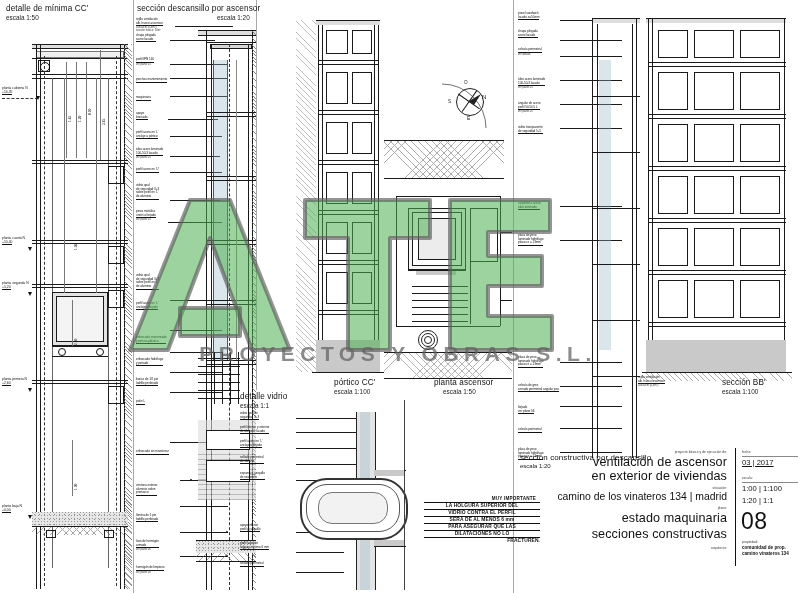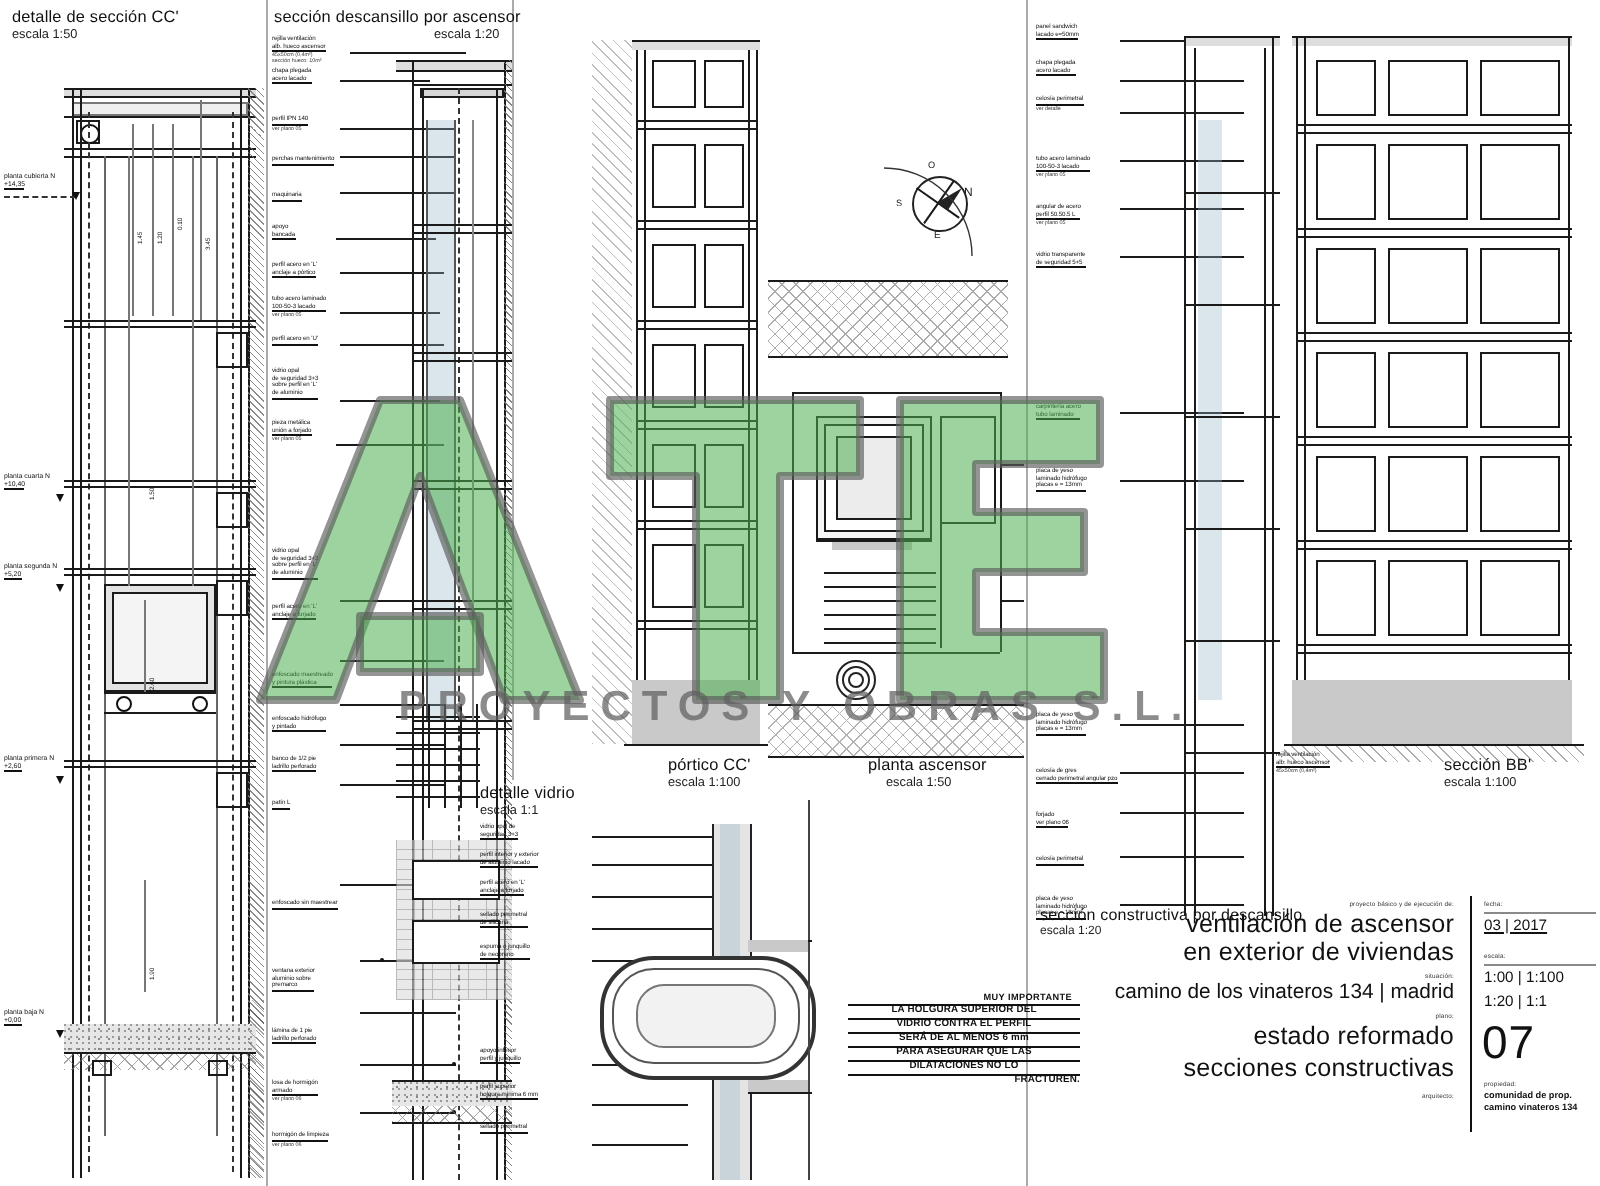--- a/index.html
+++ b/index.html
@@ -57,21 +57,21 @@
   #note .rule{height:0.6px;background:#111;margin:0.5px 0;}
 
   .arrowdot{position:absolute;width:2px;height:2px;background:#111;border-radius:50%;}
   .glass{background:rgba(150,180,200,.35);}
 </style>
 </head>
 <body>
 
 <div id="sheet">
 
-  <div class="abs t-title" style="left:6px;top:4px;">detalle de sección CC'</div>
+  <div class="abs t-title" style="left:6px;top:4px;">detalle de mínima CC'</div>
   <div class="abs t-sub" style="left:6px;top:14px;">escala 1:50</div>
 
   <div>
 
     <div class="ln hl" style="left:32px;top:44px;width:96px;height:1.4px;"></div>
     <div class="abs fillgrey2" style="left:32px;top:45px;width:96px;height:3px;"></div>
     <div class="ln hl" style="left:32px;top:48px;width:96px;"></div>
     <div class="abs boxl" style="left:36px;top:51px;width:88px;height:7px;background:#efefef;"></div>
     <div class="ln hl" style="left:32px;top:58px;width:96px;height:1.1px;"></div>
 
@@ -700,34 +700,34 @@
     <div id="tb-divider"></div>
 
     <div class="abs tb-small" style="right:68px;top:2px;">proyecto básico y de ejecución de:</div>
     <div class="abs tb-main" style="right:68px;top:7px;">ventilación de ascensor</div>
     <div class="abs tb-main" style="right:68px;top:21px;">en exterior de viviendas</div>
 
     <div class="abs tb-small" style="right:68px;top:38px;">situación:</div>
     <div class="abs tb-mid" style="right:68px;top:43px;">camino de los vinateros 134  |  madrid</div>
 
     <div class="abs tb-small" style="right:68px;top:58px;">plano:</div>
-    <div class="abs tb-main" style="right:68px;top:63px;">estado reformado</div>
+    <div class="abs tb-main" style="right:68px;top:63px;">estado maquinaria</div>
     <div class="abs tb-main" style="right:68px;top:79px;">secciones constructivas</div>
 
     <div class="abs tb-small" style="right:68px;top:98px;">arquitecto:</div>
 
     <div class="abs tb-small" style="left:222px;top:2px;">fecha:</div>
     <div class="tb-rule" style="left:222px;top:8px;width:56px;"></div>
     <div class="abs tb-val" style="left:222px;top:10px;text-decoration:underline;">03  |  2017</div>
 
     <div class="abs tb-small" style="left:222px;top:28px;">escala:</div>
     <div class="tb-rule" style="left:222px;top:34px;width:56px;"></div>
     <div class="abs tb-val" style="left:222px;top:36px;">1:00  |  1:100</div>
     <div class="abs tb-val" style="left:222px;top:48px;">1:20  |  1:1</div>
 
-    <div class="abs tb-num" style="left:221px;top:60px;">07</div>
+    <div class="abs tb-num" style="left:221px;top:60px;">08</div>
 
     <div class="abs tb-small" style="left:222px;top:92px;">propiedad:</div>
     <div class="abs tb-prop" style="left:222px;top:97px;">comunidad de prop.</div>
     <div class="abs tb-prop" style="left:222px;top:103px;">camino vinateros 134</div>
   </div>
 
 </div>
 
 </body></html>

